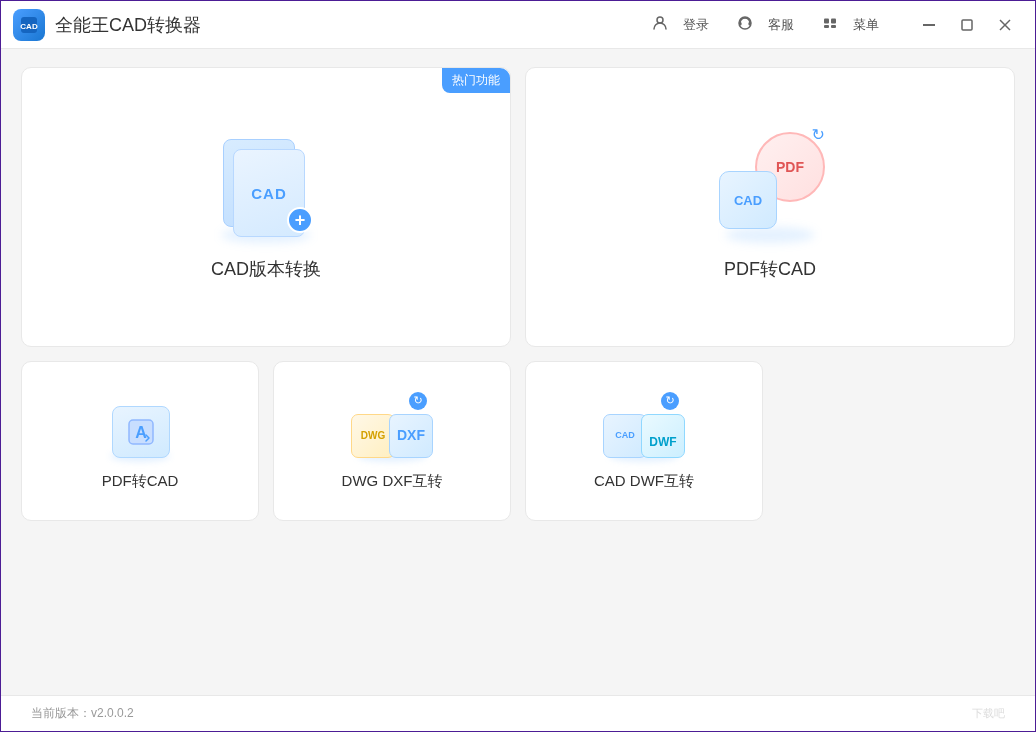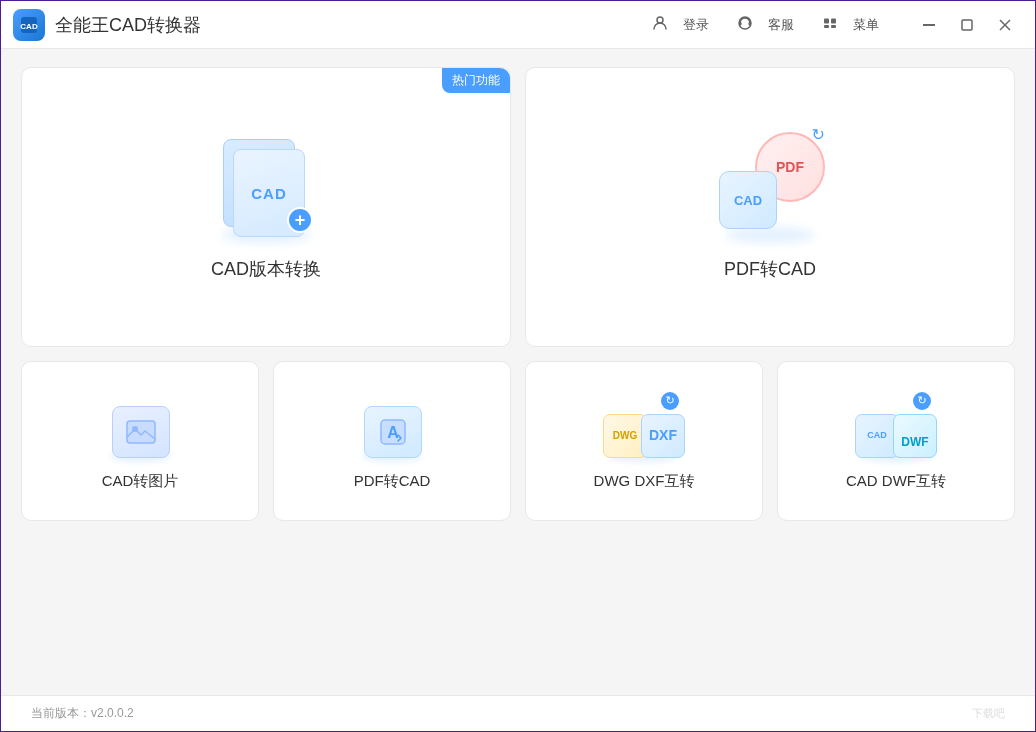--- a/index.html
+++ b/index.html
@@ -295,34 +295,20 @@
               <span style="font-size:13px; font-weight:bold; color:#4a9eff;">CAD</span>
             </div>
           </div>
         </div>
         <div class="card-title">PDF转CAD</div>
       </div>
     </div>
 
     <div class="bottom-row">
 
-      <div class="card-small">
-        <div style="position:relative; width:72px; height:62px;">
-          <div style="position:absolute; bottom:-4px; left:50%; transform:translateX(-50%); width:60px; height:12px; background:rgba(74,158,255,0.15); border-radius:50%; filter:blur(3px);"></div>
-          <div style="position:absolute; left:8px; bottom:0; width:58px; height:52px; background:linear-gradient(160deg,#e8f0ff,#d4e4ff); border-radius:8px; border:1.5px solid #b8d0ff; display:flex; align-items:center; justify-content:center;">
-
-            <svg width="32" height="26" viewBox="0 0 32 26" fill="none">
-              <rect x="2" y="2" width="28" height="22" rx="3" fill="#c8dcff" stroke="#90b8ff" stroke-width="1.5"></rect>
-              <circle cx="10" cy="10" r="3" fill="#90b8ff"></circle>
-              <path d="M2 18l8-8 6 6 4-4 10 8" stroke="#90b8ff" stroke-width="1.5" stroke-linejoin="round"></path>
-            </svg>
-          </div>
-        </div>
-        <div class="card-title">CAD转图片</div>
-      </div>
 
       <div class="card-small">
         <div style="position:relative; width:72px; height:62px;">
           <div style="position:absolute; bottom:-4px; left:50%; transform:translateX(-50%); width:60px; height:12px; background:rgba(74,158,255,0.15); border-radius:50%; filter:blur(3px);"></div>
           <div style="position:absolute; left:8px; bottom:0; width:58px; height:52px; background:linear-gradient(160deg,#e8f4ff,#d0eaff); border-radius:8px; border:1.5px solid #b0d8ff; display:flex; align-items:center; justify-content:center;">
 
             <svg width="30" height="30" viewBox="0 0 30 30" fill="none">
               <rect x="3" y="3" width="24" height="24" rx="4" fill="#c8deff" stroke="#90b8ff" stroke-width="1.5"></rect>
               <text x="15" y="21" text-anchor="middle" font-size="16" font-weight="bold" fill="#4a9eff" font-family="Arial">A</text>
               <path d="M20 18l3 3-3 3" stroke="#4a9eff" stroke-width="1.5" stroke-linecap="round" stroke-linejoin="round"></path>

